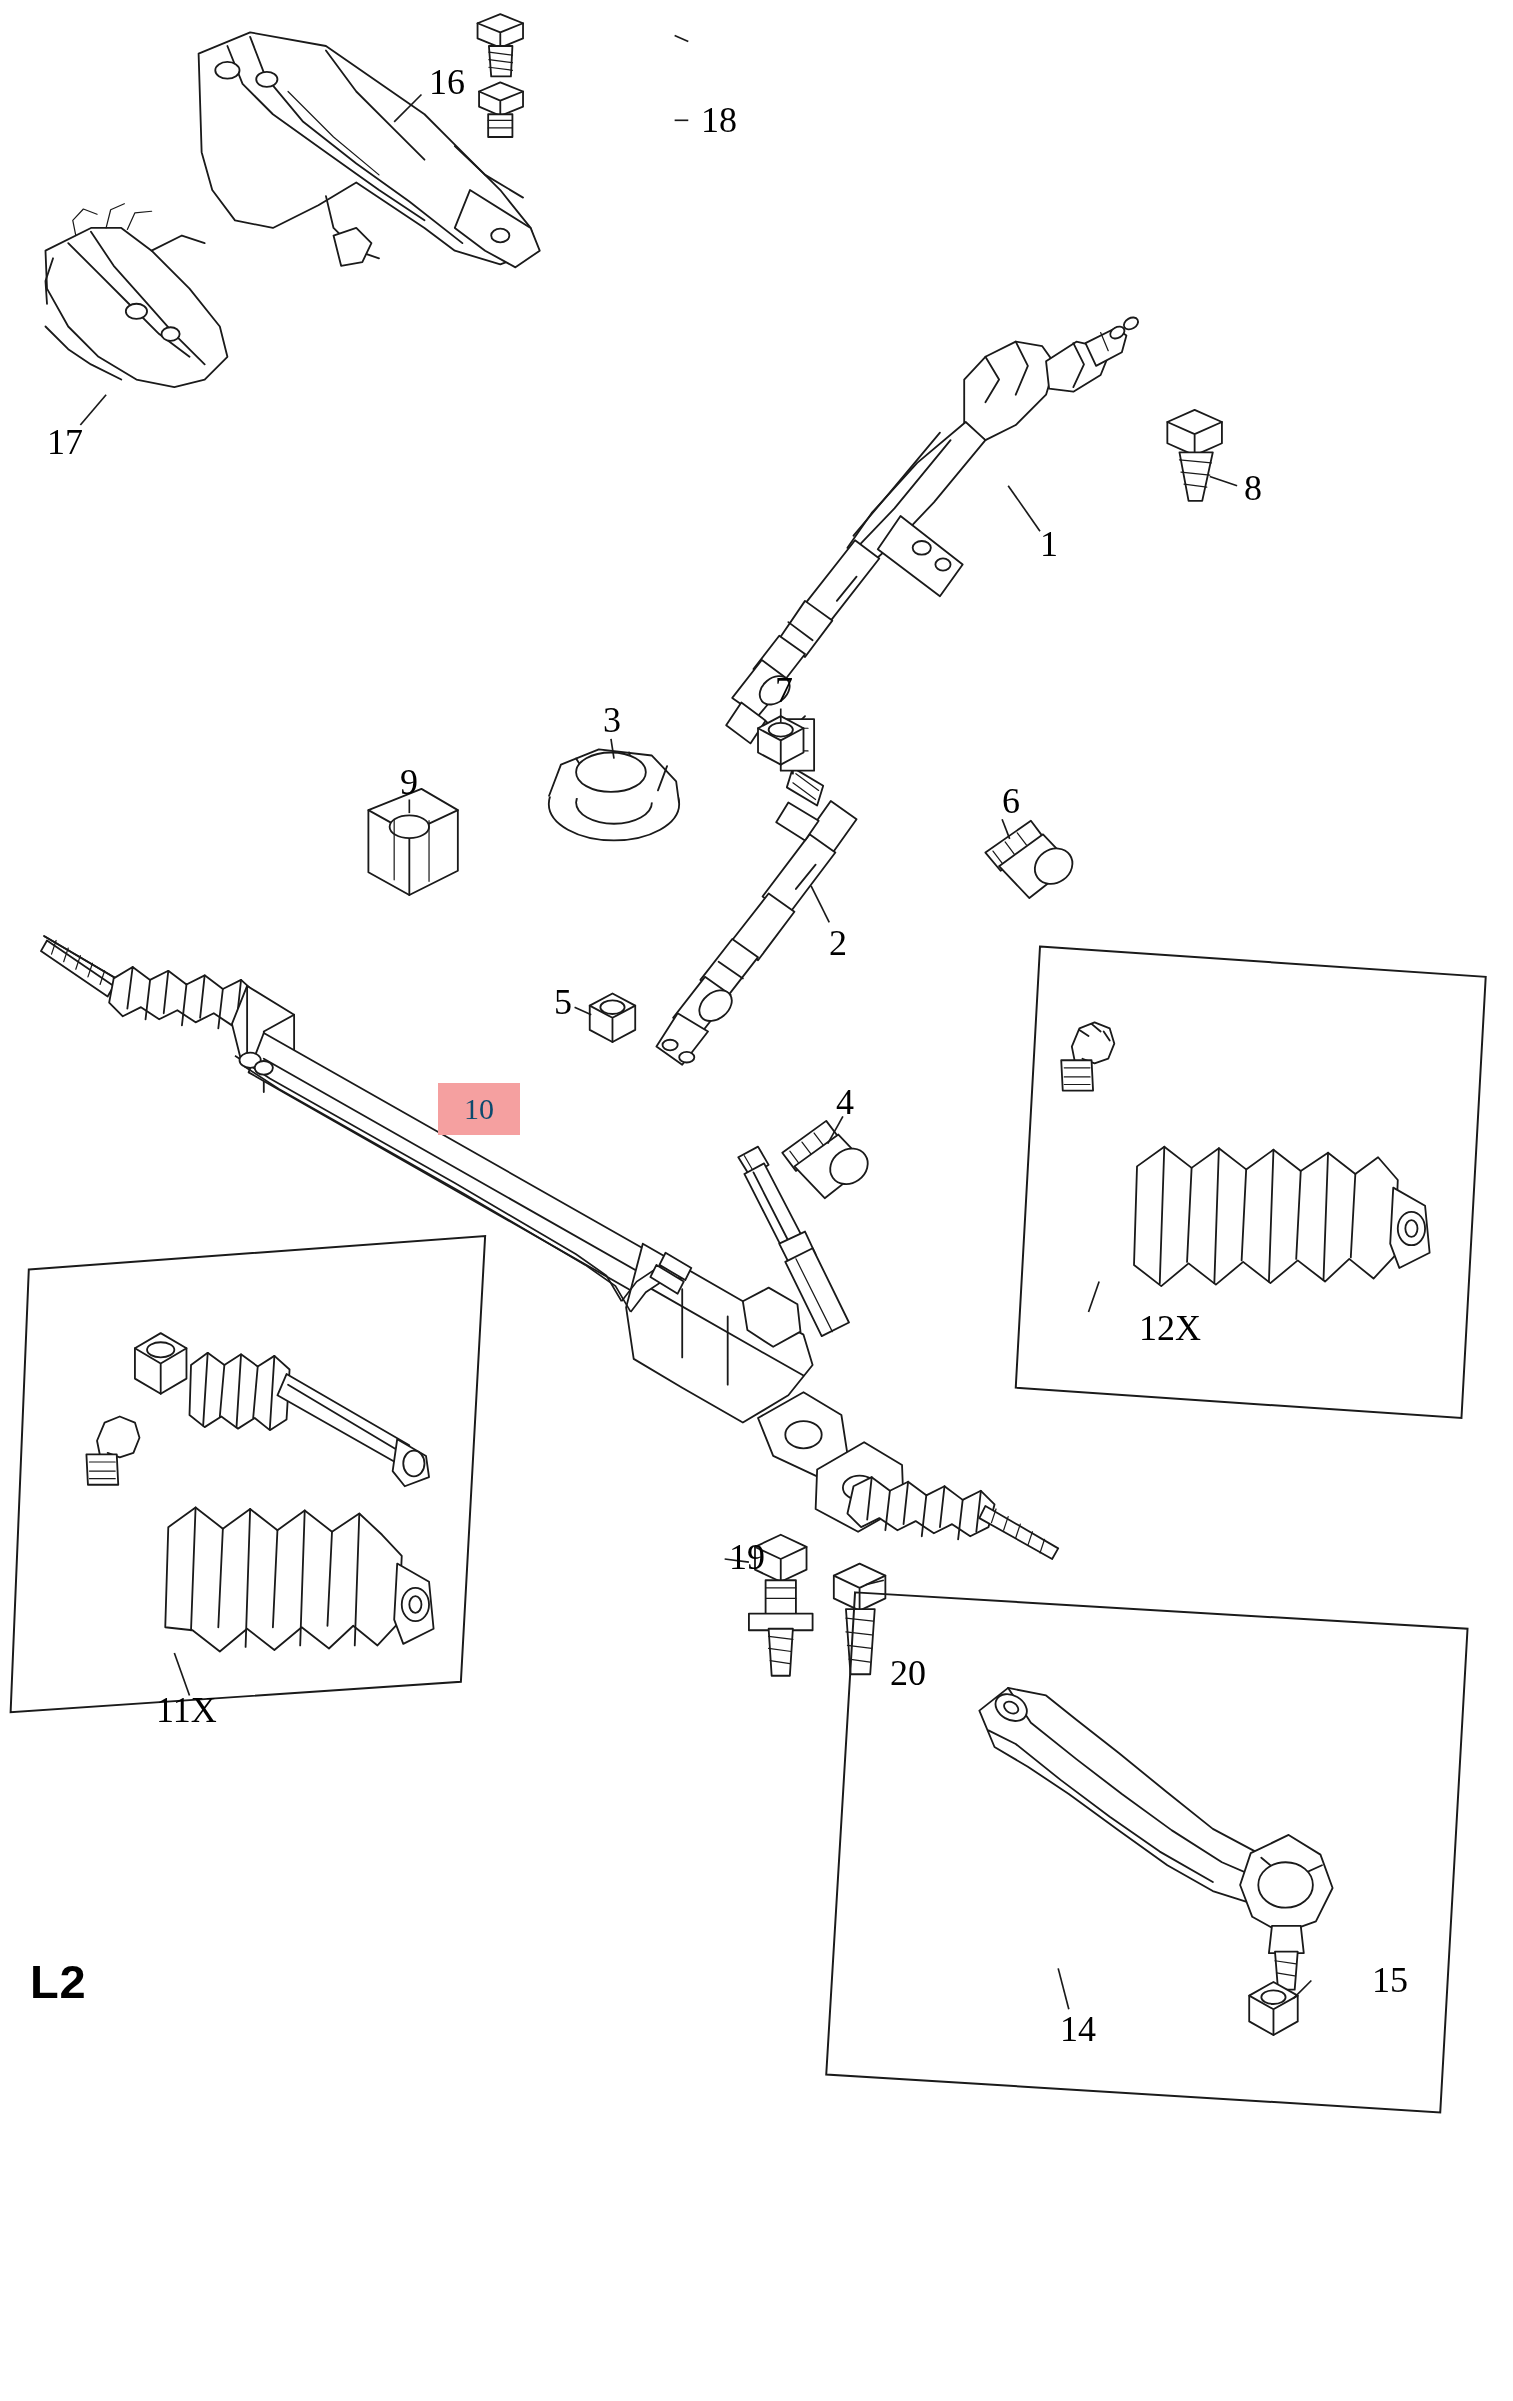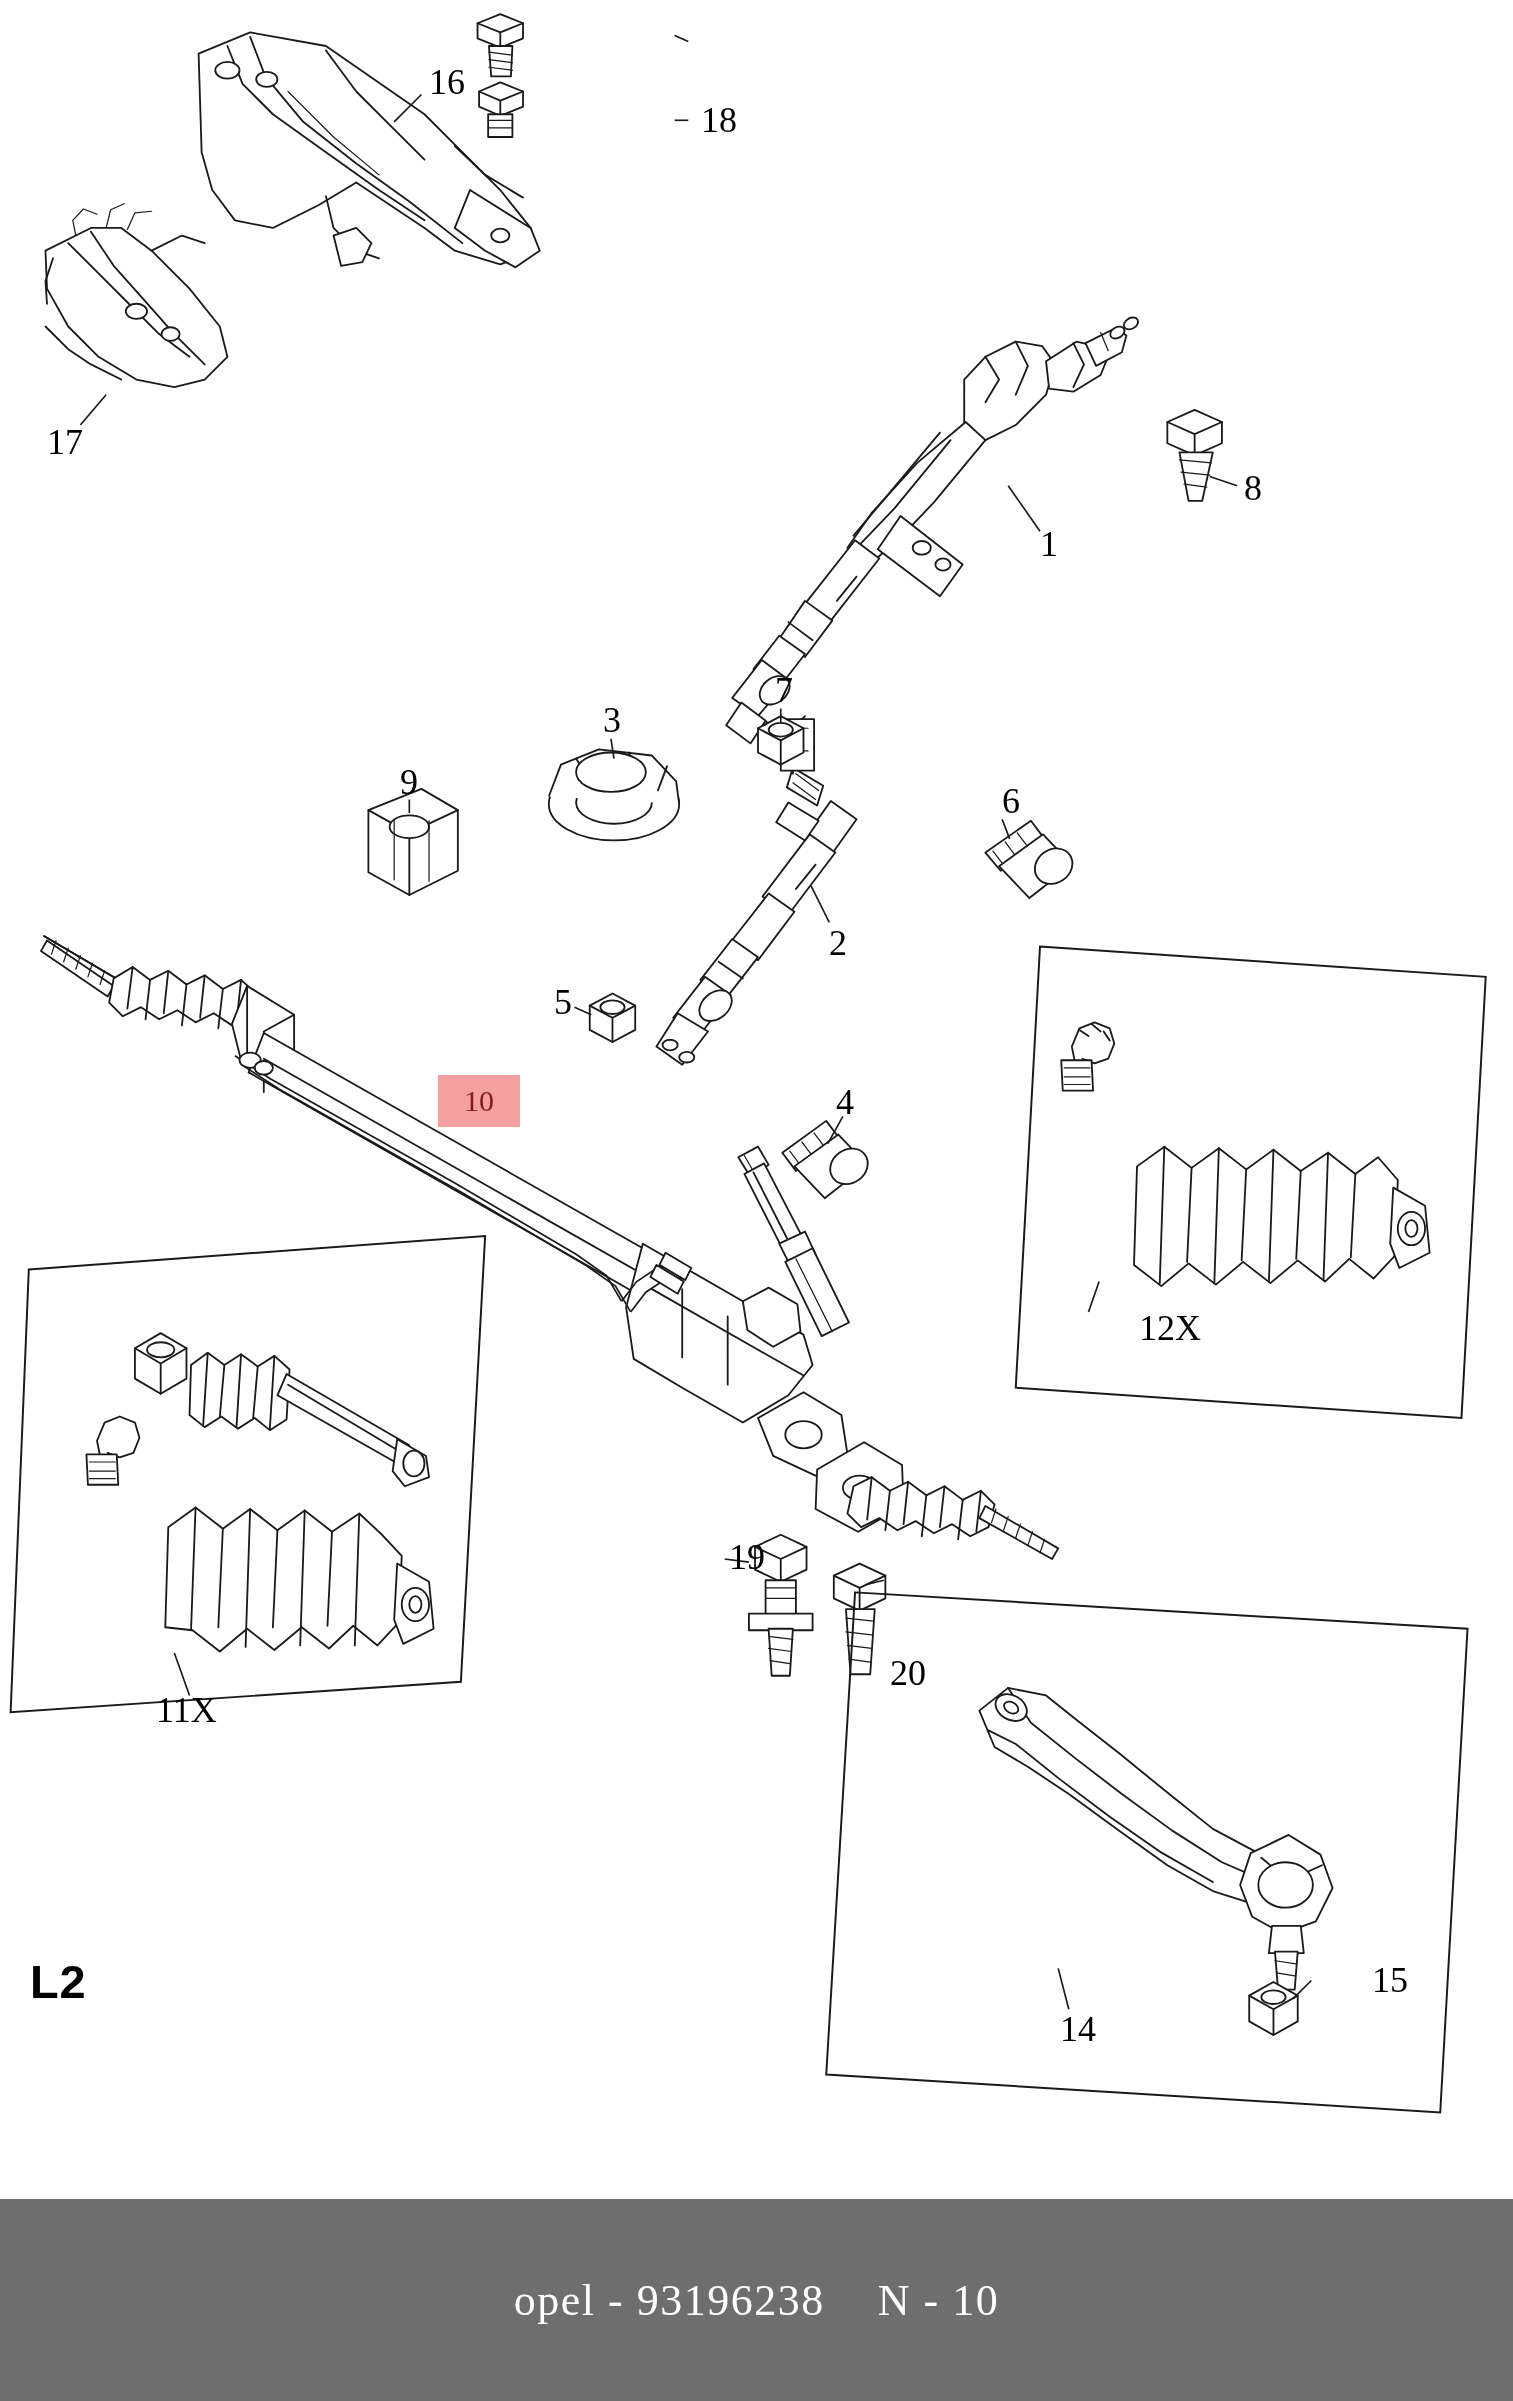--- a/index.html
+++ b/index.html
@@ -1,20 +1,20 @@
 <!DOCTYPE html>
 <html style="font-size:12px"><head>
 <meta charset="utf-8">
 <style>
   html,body{margin:0;padding:0;background:#ffffff;}
   body{font-family:"Liberation Serif", serif;}
   #page{position:relative;width:1513px;height:2401px;background:#ffffff;overflow:hidden;}
   #diagram-canvas{position:absolute;left:0;top:0;width:1513px;height:2169px;}
   .callout{position:absolute;font-family:"Liberation Serif", serif;font-size:36px;color:#000;line-height:1;white-space:nowrap;}
-  .hl{position:absolute;background:#f5a0a0;border:none;display:flex;align-items:center;justify-content:center;font-family:"Liberation Serif", serif;font-size:30px;color:#7f1d1d;}
+  .hl{position:absolute;background:#f5a0a0;border:none;display:flex;align-items:center;justify-content:center;font-family:"Liberation Serif", serif;font-size:30px;color:#0c4a6e;margin-top:8px;}
   #sheet-code{position:absolute;left:30px;top:1954px;font-family:"Liberation Sans", sans-serif;font-weight:bold;font-size:47px;letter-spacing:0.8px;color:#000;}
   #footer-bar{position:absolute;left:0;top:2199px;width:1513px;height:202px;background:#6e6e6e;color:#ffffff;display:flex;align-items:center;justify-content:center;gap:53px;font-family:"Liberation Serif", serif;font-size:44px;letter-spacing:1.5px;}
   #footer-bar .grp{white-space:nowrap;}
   svg{display:block;}
   .ln{fill:none;stroke:#1a1a1a;stroke-width:2.4;stroke-linejoin:round;stroke-linecap:round;}
   .ln-t{fill:none;stroke:#1a1a1a;stroke-width:1.6;stroke-linejoin:round;stroke-linecap:round;}
   .box{fill:none;stroke:#1a1a1a;stroke-width:2.6;}
   .wh{fill:#ffffff;stroke:#1a1a1a;stroke-width:2.4;stroke-linejoin:round;}
   .lead{fill:none;stroke:#1a1a1a;stroke-width:2.2;}
 </style>
@@ -331,19 +331,15 @@
   <div class="callout" style="left:156px;top:1692px;">11X</div>
   <div class="callout" style="left:689px;top:1539px;margin-left:40px;">19</div>
   <div class="callout" style="left:890px;top:1655px;">20</div>
   <div class="callout" style="left:1060px;top:2011px;">14</div>
   <div class="callout" style="left:1372px;top:1962px;">15</div>
 
   <div class="hl" style="left:438px;top:1075px;width:82px;height:52px;">10</div>
 
   <div id="sheet-code">L2</div>
 
-  <div id="footer-bar">
-    <span class="grp">opel - 93196238</span>
-    <span class="grp">N - 10</span>
-  </div>
 
 </div>
 
 
 </body></html>

